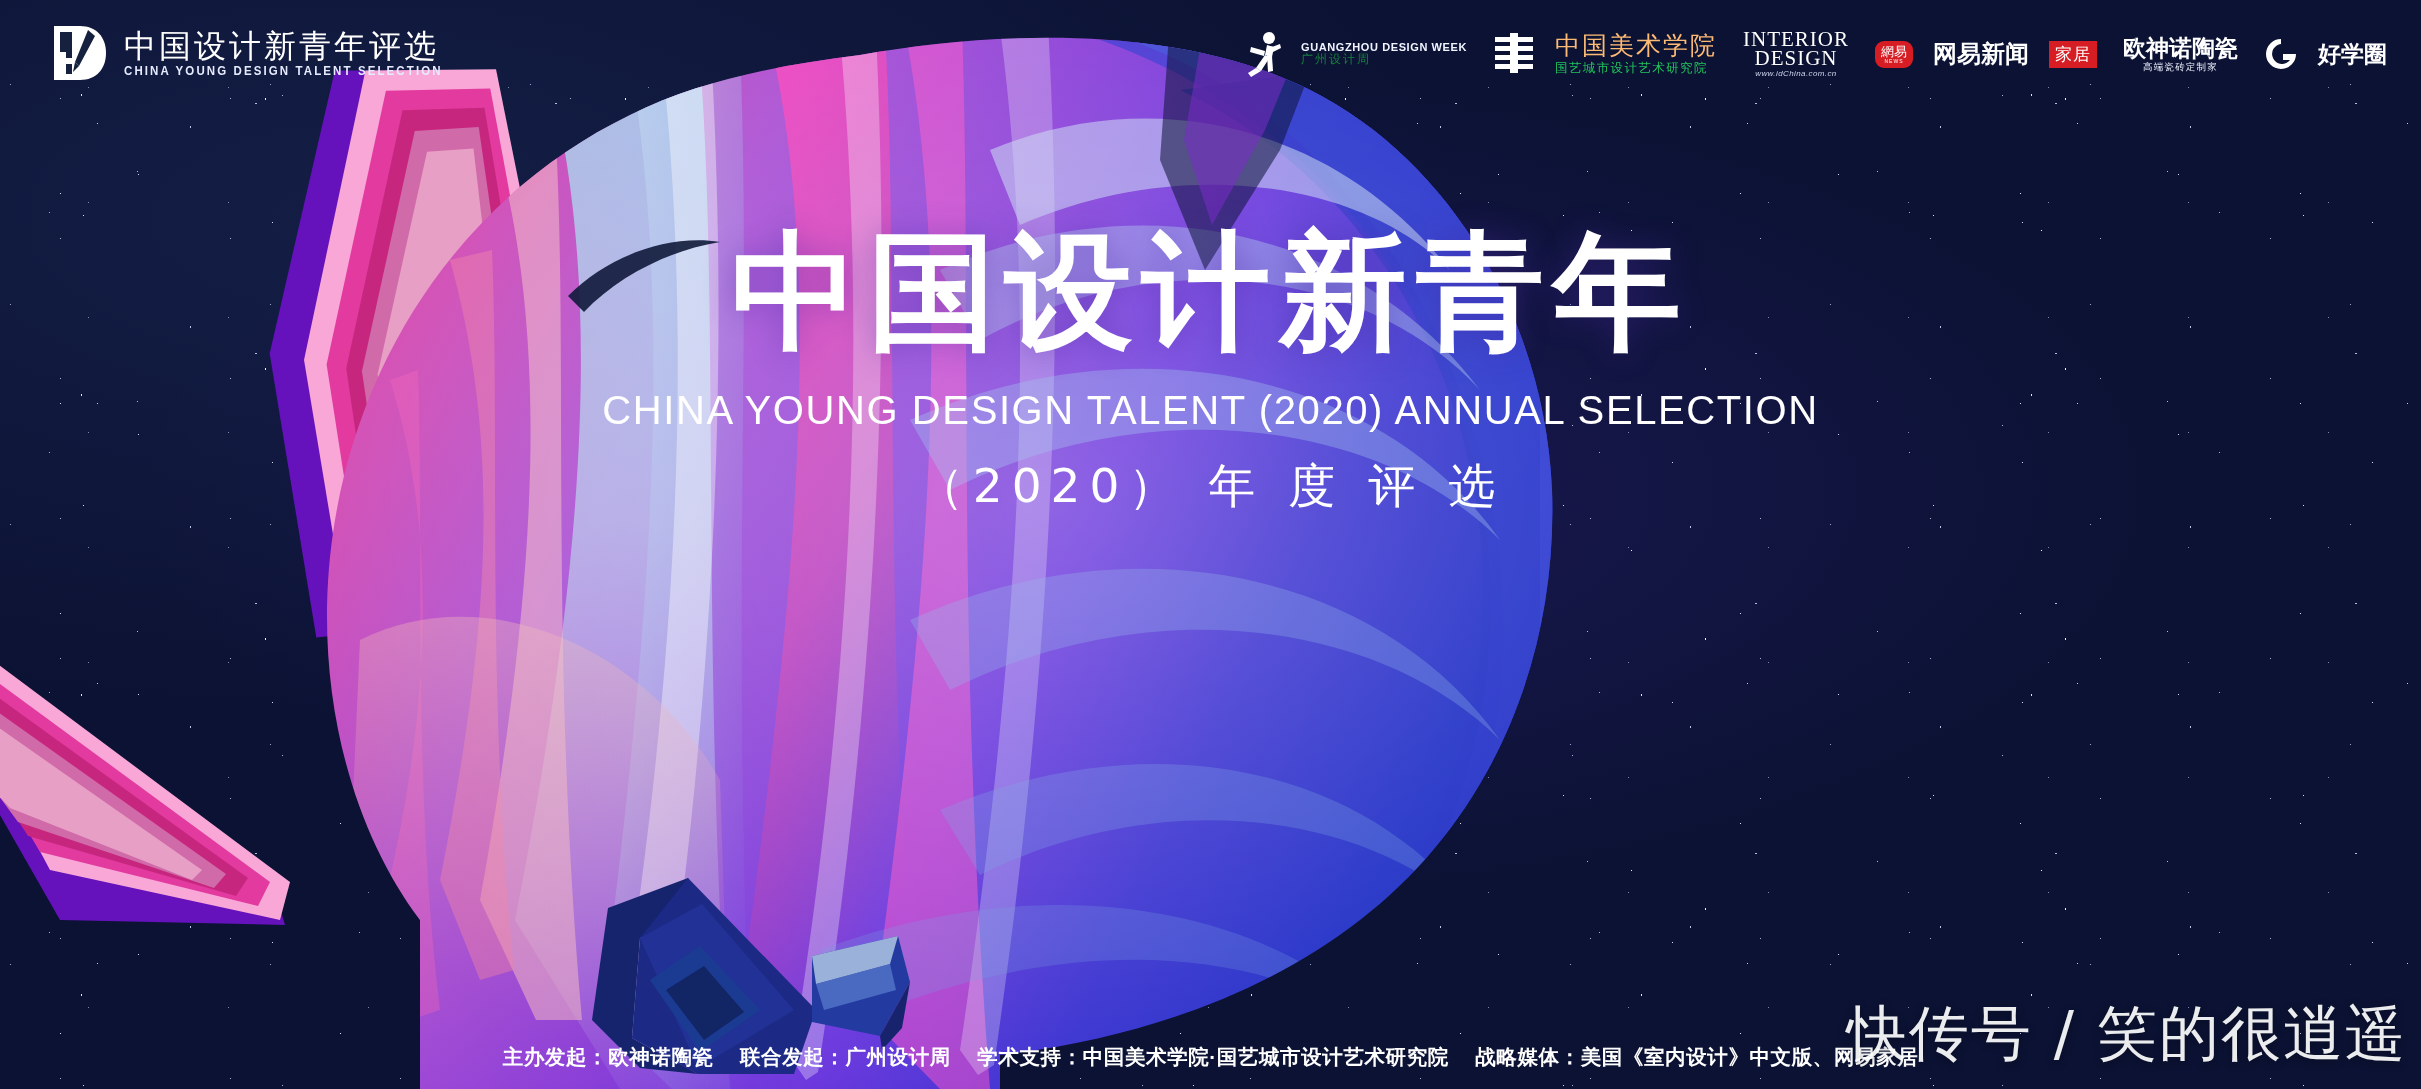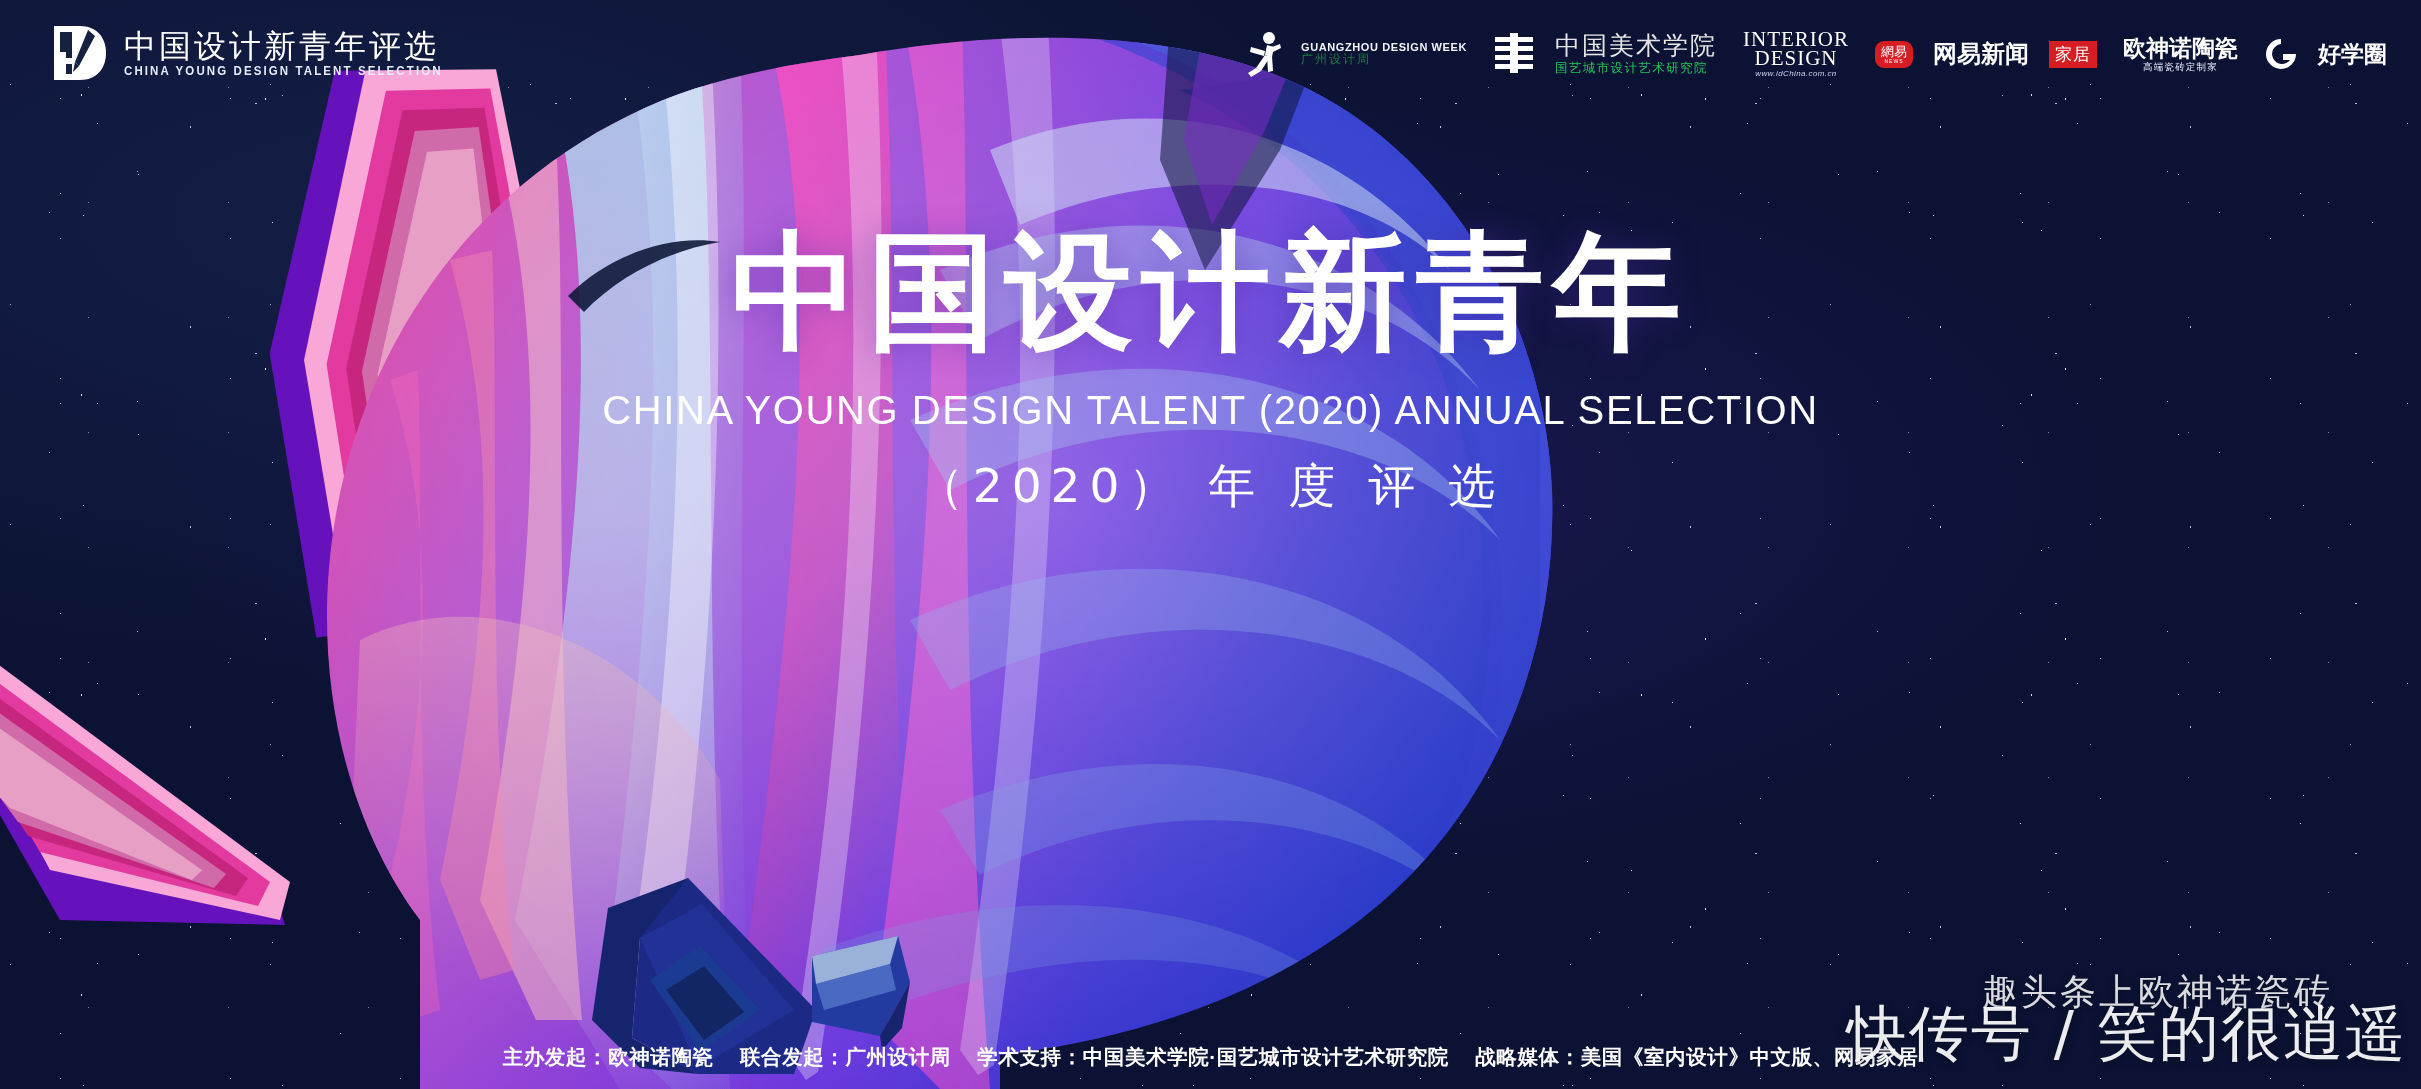--- a/index.html
+++ b/index.html
@@ -72,21 +72,21 @@
   .brand-text{display:flex;flex-direction:column;gap:3px;}
   .brand-cn{color:#fff;font-size:32px;letter-spacing:3px;line-height:1;font-weight:400;}
   .brand-en{color:#e6ebff;font-size:11.5px;letter-spacing:2.1px;line-height:1;font-weight:700;
             transform:scaleY(1.15);transform-origin:left top;}
 
   .partners{position:absolute;right:34px;top:18px;display:flex;align-items:center;gap:26px;height:72px;}
   .partner{display:flex;align-items:center;gap:20px;height:100%;}
   .p-label{display:flex;flex-direction:column;justify-content:center;line-height:1.15;}
   .p-en{color:#f2f5ff;font-size:11px;font-weight:700;letter-spacing:.6px;white-space:nowrap;}
   .p-cn{color:#15803d;font-size:12px;letter-spacing:2px;white-space:nowrap;}
-  .p-cn-big{color:#e5e5e5;font-size:25px;letter-spacing:2px;white-space:nowrap;font-family:"Liberation Serif","DejaVu Serif",serif;}
+  .p-cn-big{color:#fdba74;font-size:25px;letter-spacing:2px;white-space:nowrap;font-family:"Liberation Serif","DejaVu Serif",serif;}
   .p-cn-sub{color:#22c55e;font-size:12.5px;letter-spacing:1.4px;white-space:nowrap;}
   .p-serif1{color:#fff;font-size:21px;letter-spacing:1px;line-height:.92;
             font-family:"Liberation Serif","DejaVu Serif",serif;white-space:nowrap;}
   .p-serif-tiny{color:#cdd6ee;font-size:8px;letter-spacing:.4px;font-style:italic;white-space:nowrap;}
   .badge-red{background:#d71d24;color:#fff;border-radius:9px;padding:4px 6px;font-size:12px;
              line-height:1;display:flex;flex-direction:column;align-items:center;gap:1px;}
   .badge-red .bx{font-size:13px;letter-spacing:0;}
   .badge-red .bn{font-size:5px;letter-spacing:1px;}
   .tag-red{background:#d71d24;color:#fff;font-size:17px;padding:2px 6px;letter-spacing:1px;white-space:nowrap;}
   .p-white-bold{color:#fff;font-size:24px;font-weight:700;letter-spacing:0;white-space:nowrap;}
@@ -364,16 +364,15 @@
     <div class="hero-sub">（2020） 年 度 评 选</div>
   </div>
 
   <div class="credits">
     <span>主办发起：欧神诺陶瓷</span>
     <span>联合发起：广州设计周</span>
     <span>学术支持：中国美术学院·国艺城市设计艺术研究院</span>
     <span>战略媒体：美国《室内设计》中文版、网易家居</span>
   </div>
 
-  <div class="wm-small">趣头条上欧神诺瓷砖</div>
   <div class="wm-big">快传号 / 笑的很逍遥</div>
 
 </div>
 
 </body></html>

